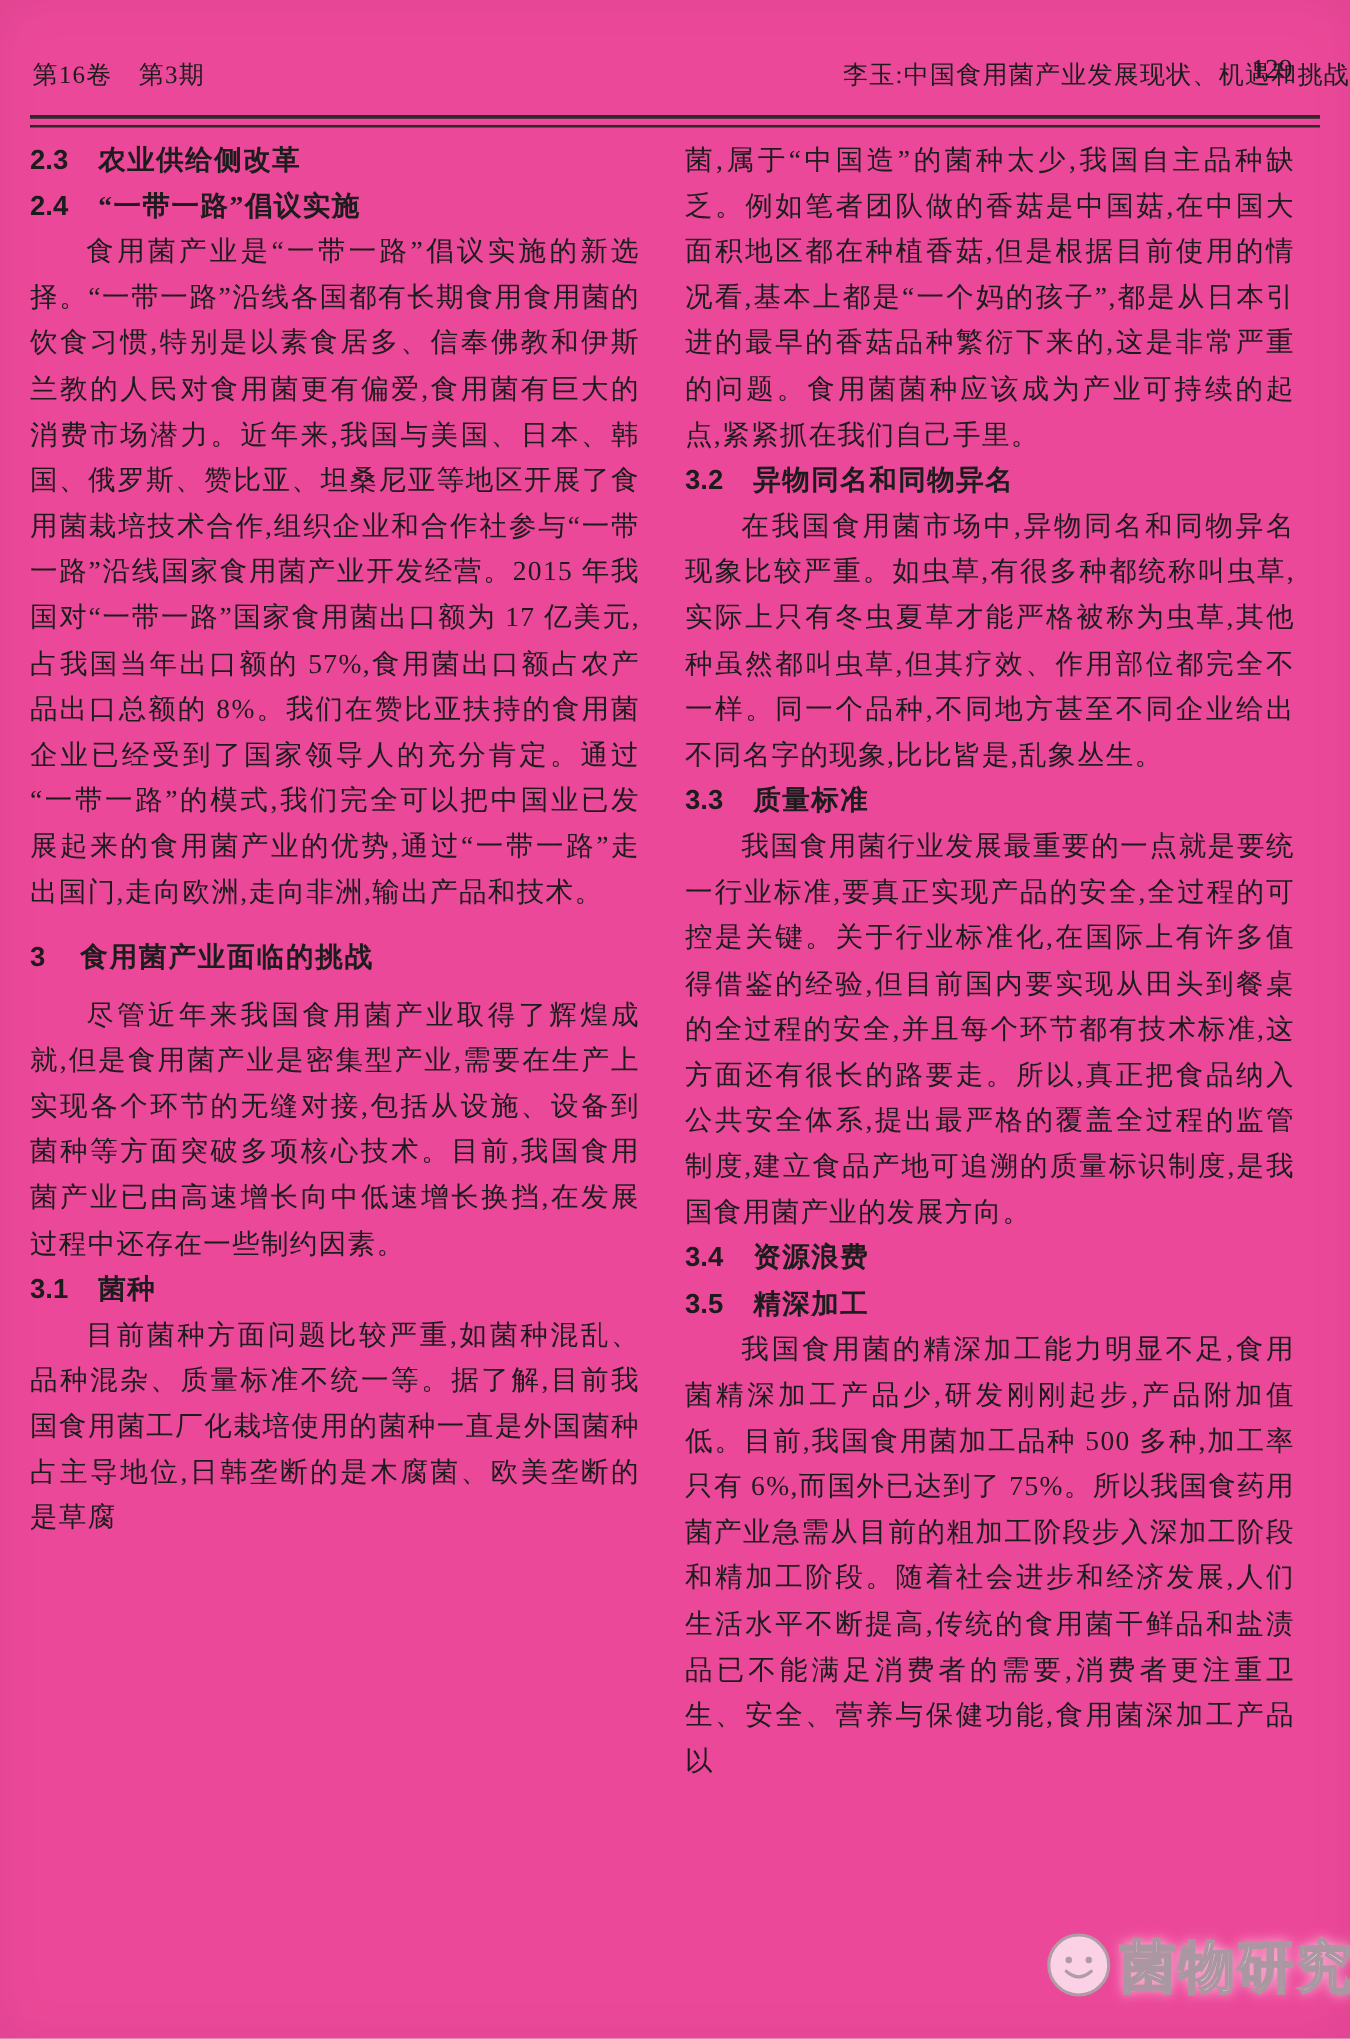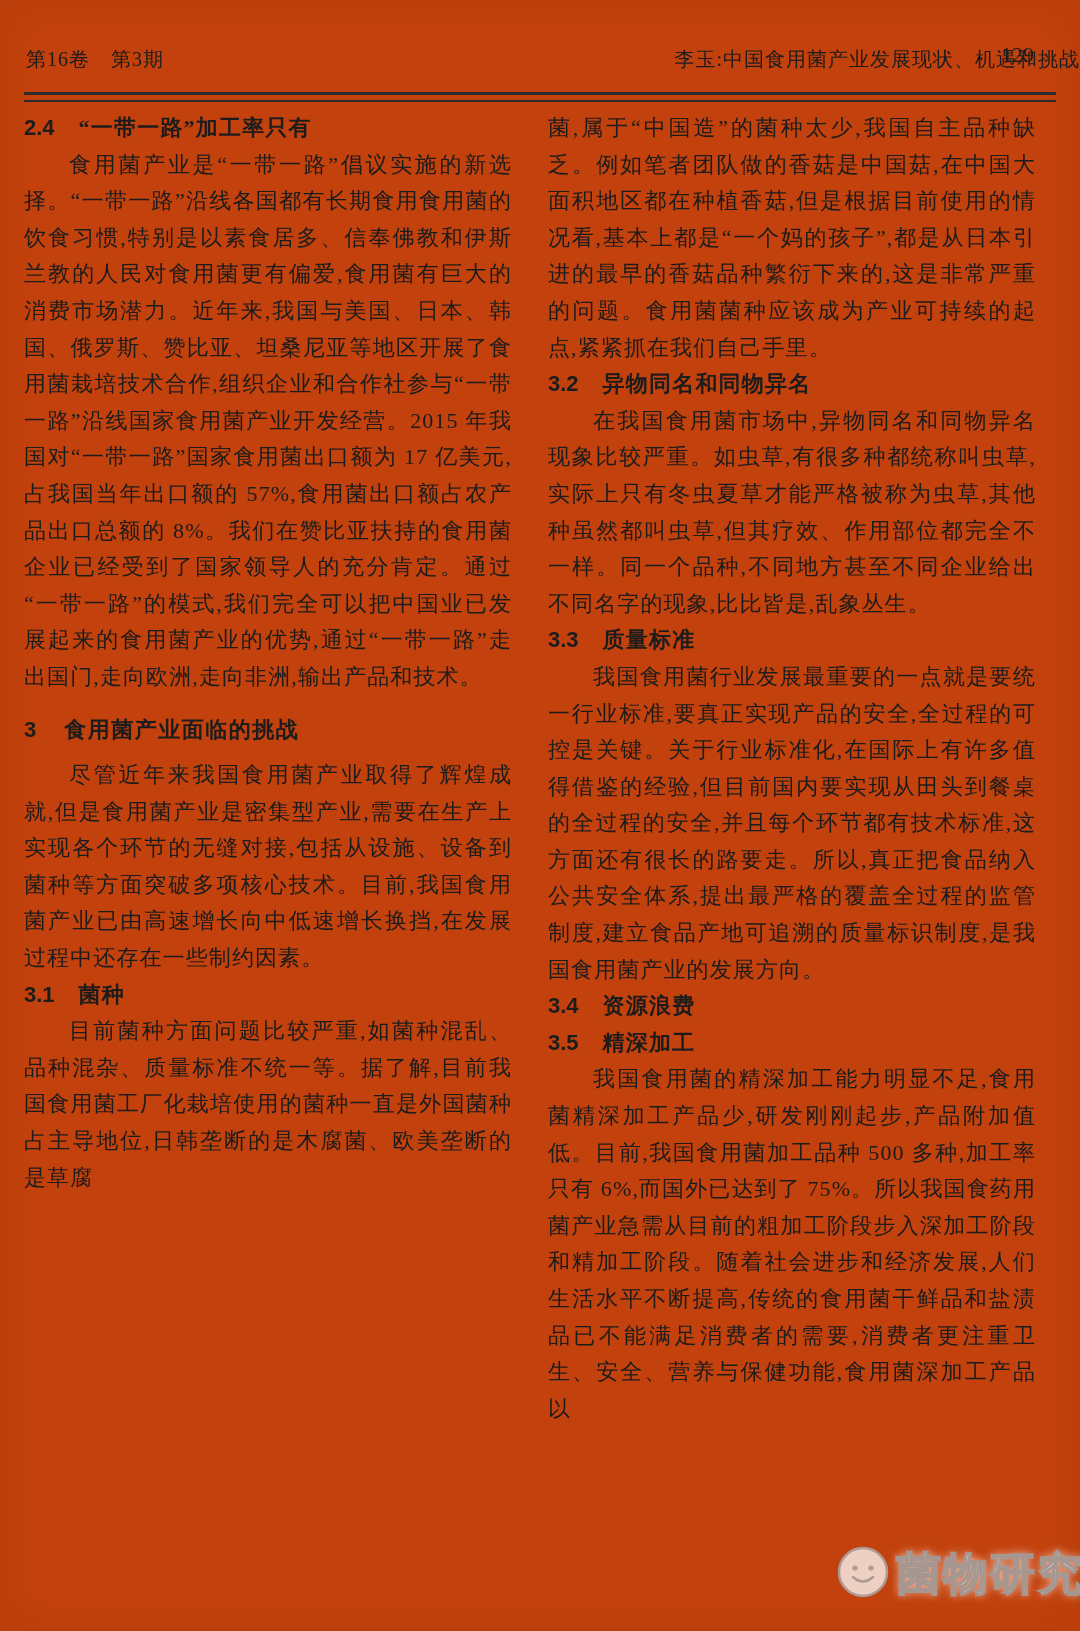--- a/index.html
+++ b/index.html
@@ -1,20 +1,20 @@
 <!DOCTYPE html>
 <html lang="zh"><head>
 <meta charset="utf-8">
 <style>
   html,body { margin:0; padding:0; background:#e8e8e8; }
   .page {
     position:relative;
     width:1080px; height:1631px;
     margin:0 auto;
-    background:#c2410c;
+    background:#ec4899;
     color:#1c1c1c;
     font-family:"Liberation Serif","DejaVu Serif",serif;
     overflow:hidden;
     box-shadow:inset 0 0 40px rgba(0,0,0,0.06);
   }
   
   .header {
     position:relative;
     padding:44px 46px 10px 26px;
     font-size:20px;
@@ -98,21 +98,22 @@
   <div class="header">
     <span class="vol">第16卷　第3期</span>
     <span class="title">李玉:中国食用菌产业发展现状、机遇和挑战</span>
     <span class="pno">129</span>
   </div>
 
   <div class="double-rule"></div>
 
   <div class="content">
     <div class="col">
-        <div class="sub-heading"><span class="h-num">2.4</span><span class="h-title">“一带一路”加工率只有</span></div>
+        <div class="sub-heading"><span class="h-num">2.3</span><span class="h-title">农业供给侧改革</span></div>
+        <div class="sub-heading"><span class="h-num">2.4</span><span class="h-title">“一带一路”倡议实施</span></div>
         <p class="indent">食用菌产业是“一带一路”倡议实施的新选择。“一带一路”沿线各国都有长期食用食用菌的饮食习惯,特别是以素食居多、信奉佛教和伊斯兰教的人民对食用菌更有偏爱,食用菌有巨大的消费市场潜力。近年来,我国与美国、日本、韩国、俄罗斯、赞比亚、坦桑尼亚等地区开展了食用菌栽培技术合作,组织企业和合作社参与“一带一路”沿线国家食用菌产业开发经营。2015 年我国对“一带一路”国家食用菌出口额为 17 亿美元,占我国当年出口额的 57%,食用菌出口额占农产品出口总额的 8%。我们在赞比亚扶持的食用菌企业已经受到了国家领导人的充分肯定。通过“一带一路”的模式,我们完全可以把中国业已发展起来的食用菌产业的优势,通过“一带一路”走出国门,走向欧洲,走向非洲,输出产品和技术。</p>
         <div class="main-heading"><span class="h-num">3</span><span class="h-title">食用菌产业面临的挑战</span></div>
         <p class="indent">尽管近年来我国食用菌产业取得了辉煌成就,但是食用菌产业是密集型产业,需要在生产上实现各个环节的无缝对接,包括从设施、设备到菌种等方面突破多项核心技术。目前,我国食用菌产业已由高速增长向中低速增长换挡,在发展过程中还存在一些制约因素。</p>
         <div class="sub-heading"><span class="h-num">3.1</span><span class="h-title">菌种</span></div>
         <p class="indent">目前菌种方面问题比较严重,如菌种混乱、品种混杂、质量标准不统一等。据了解,目前我国食用菌工厂化栽培使用的菌种一直是外国菌种占主导地位,日韩垄断的是木腐菌、欧美垄断的是草腐</p>
       </div>
     <div class="col">
         <p class="">菌,属于“中国造”的菌种太少,我国自主品种缺乏。例如笔者团队做的香菇是中国菇,在中国大面积地区都在种植香菇,但是根据目前使用的情况看,基本上都是“一个妈的孩子”,都是从日本引进的最早的香菇品种繁衍下来的,这是非常严重的问题。食用菌菌种应该成为产业可持续的起点,紧紧抓在我们自己手里。</p>
         <div class="sub-heading"><span class="h-num">3.2</span><span class="h-title">异物同名和同物异名</span></div>
         <p class="indent">在我国食用菌市场中,异物同名和同物异名现象比较严重。如虫草,有很多种都统称叫虫草,实际上只有冬虫夏草才能严格被称为虫草,其他种虽然都叫虫草,但其疗效、作用部位都完全不一样。同一个品种,不同地方甚至不同企业给出不同名字的现象,比比皆是,乱象丛生。</p>

